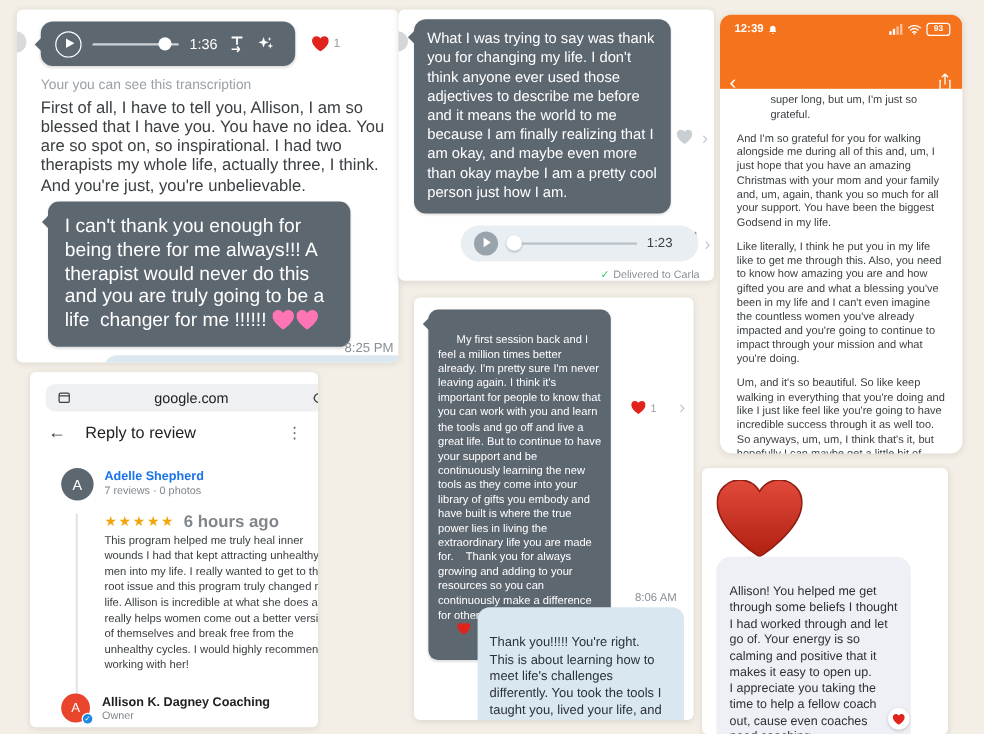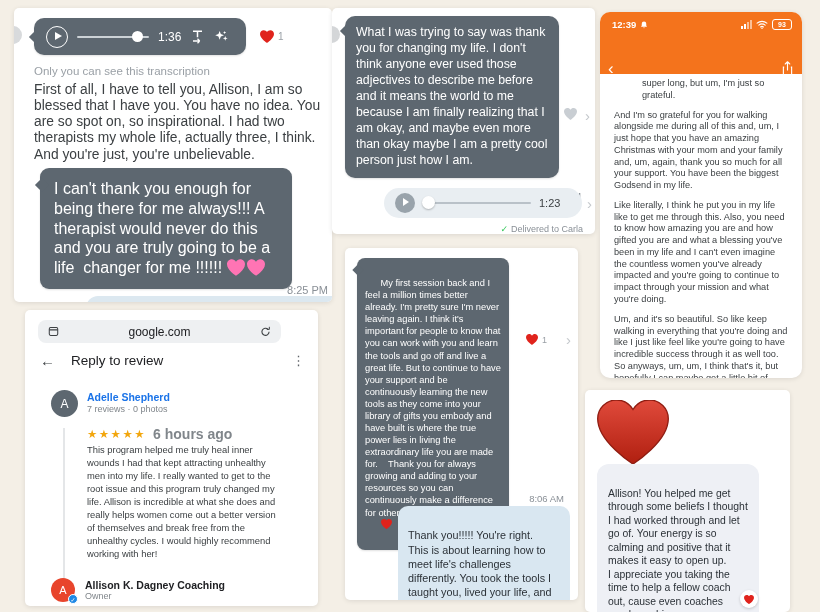--- a/index.html
+++ b/index.html
@@ -53,21 +53,21 @@
           </svg>
       </span>
     </div>
     <div class="abs" style="left:246px; top:22px; display:flex; align-items:center; gap:4px;">
       <svg width="14" height="13" viewBox="0 0 32 29" fill="#e0231c">
           <path d="M16 29S0 19 0 8.5C0 3.8 3.8 0 8.5 0 11.7 0 14.4 1.7 16 4.3 17.6 1.7 20.3 0 23.5 0 28.2 0 32 3.8 32 8.5 32 19 16 29 16 29z"></path>
         </svg>
       <span style="font-size:10px; color:#9aa0a6;">1</span>
     </div>
 
-    <div class="abs gray-txt" style="left:20px; top:57px; font-size:11.5px;">Only you can see this transcription</div>
+    <div class="abs gray-txt" style="left:20px; top:57px; font-size:11.5px;">Your you can see this transcription</div>
     <div class="abs" style="left:20px; top:74px; width:292px; font-size:13.8px; line-height:1.17; color:#3c4043;">First of all, I have to tell you, Allison, I am so blessed that I have you. You have no idea. You are so spot on, so inspirational. I had two therapists my whole life, actually three, I think. And you're just, you're unbelievable.</div>
 
     <div class="bubble-dark abs" style="left:26px; top:160px; width:252px; padding:11px 14px; font-size:16px; line-height:1.24; border-radius:9px;">
       <div class="tail" style="left:-3px; top:12px;"></div><span class="prewrap">I can't thank you enough for being there for me always!!! A therapist would never do this and you are truly going to be a life  changer for me !!!!!!</span>
       <span style="display:inline-flex; gap:2px; vertical-align:-3px;">
         <svg width="18" height="17" viewBox="0 0 32 29" fill="#ff74b4">
             <path d="M16 29S0 19 0 8.5C0 3.8 3.8 0 8.5 0 11.7 0 14.4 1.7 16 4.3 17.6 1.7 20.3 0 23.5 0 28.2 0 32 3.8 32 8.5 32 19 16 29 16 29z"></path>
           </svg>
         <svg width="18" height="17" viewBox="0 0 32 29" fill="#ff74b4">
             <path d="M16 29S0 19 0 8.5C0 3.8 3.8 0 8.5 0 11.7 0 14.4 1.7 16 4.3 17.6 1.7 20.3 0 23.5 0 28.2 0 32 3.8 32 8.5 32 19 16 29 16 29z"></path>
@@ -120,21 +120,21 @@
     </div>
     <span class="abs chev" style="right:7px; top:84px;">›</span>
 
     <div class="abs ts" style="right:14px; top:245px; font-size:9.5px;">8:06 AM</div>
     <div class="abs preline" style="left:53px; top:258px; width:172px; background:#d9e7f1; border-radius:10px; padding:8px 10px; font-size:10.8px; line-height:1.32; color:#2b3137;">
       <span>Thank you!!!!! You're right.
 This is about learning how to meet life's challenges differently. You took the tools I taught you, lived your life, and when a new layer showed up, you chose</span>
     </div>
   </div>
 
-  <div class="panel" style="left:25px; top:310px; width:293px; height:296px;">
+  <div class="panel" style="left:25px; top:310px; width:240px; height:296px;">
     <div class="abs" style="left:13px; top:10px; width:243px; height:23px; background:#eef0f2; border-radius:8px; display:flex; align-items:center; padding:0 9px;">
       <span>
         <svg width="13" height="13" viewBox="0 0 20 20" fill="none" stroke="#3c4043" stroke-width="1.6">
             <rect x="3.5" y="4" width="13" height="12" rx="2"></rect>
             <path d="M3.5 7.5h13"></path>
           </svg>
       </span>
       <span style="flex:1; text-align:center; font-size:12px; color:#202124;">google.com</span>
       <span>
         <svg width="13" height="13" viewBox="0 0 20 20" fill="none" stroke="#3c4043" stroke-width="1.7">

